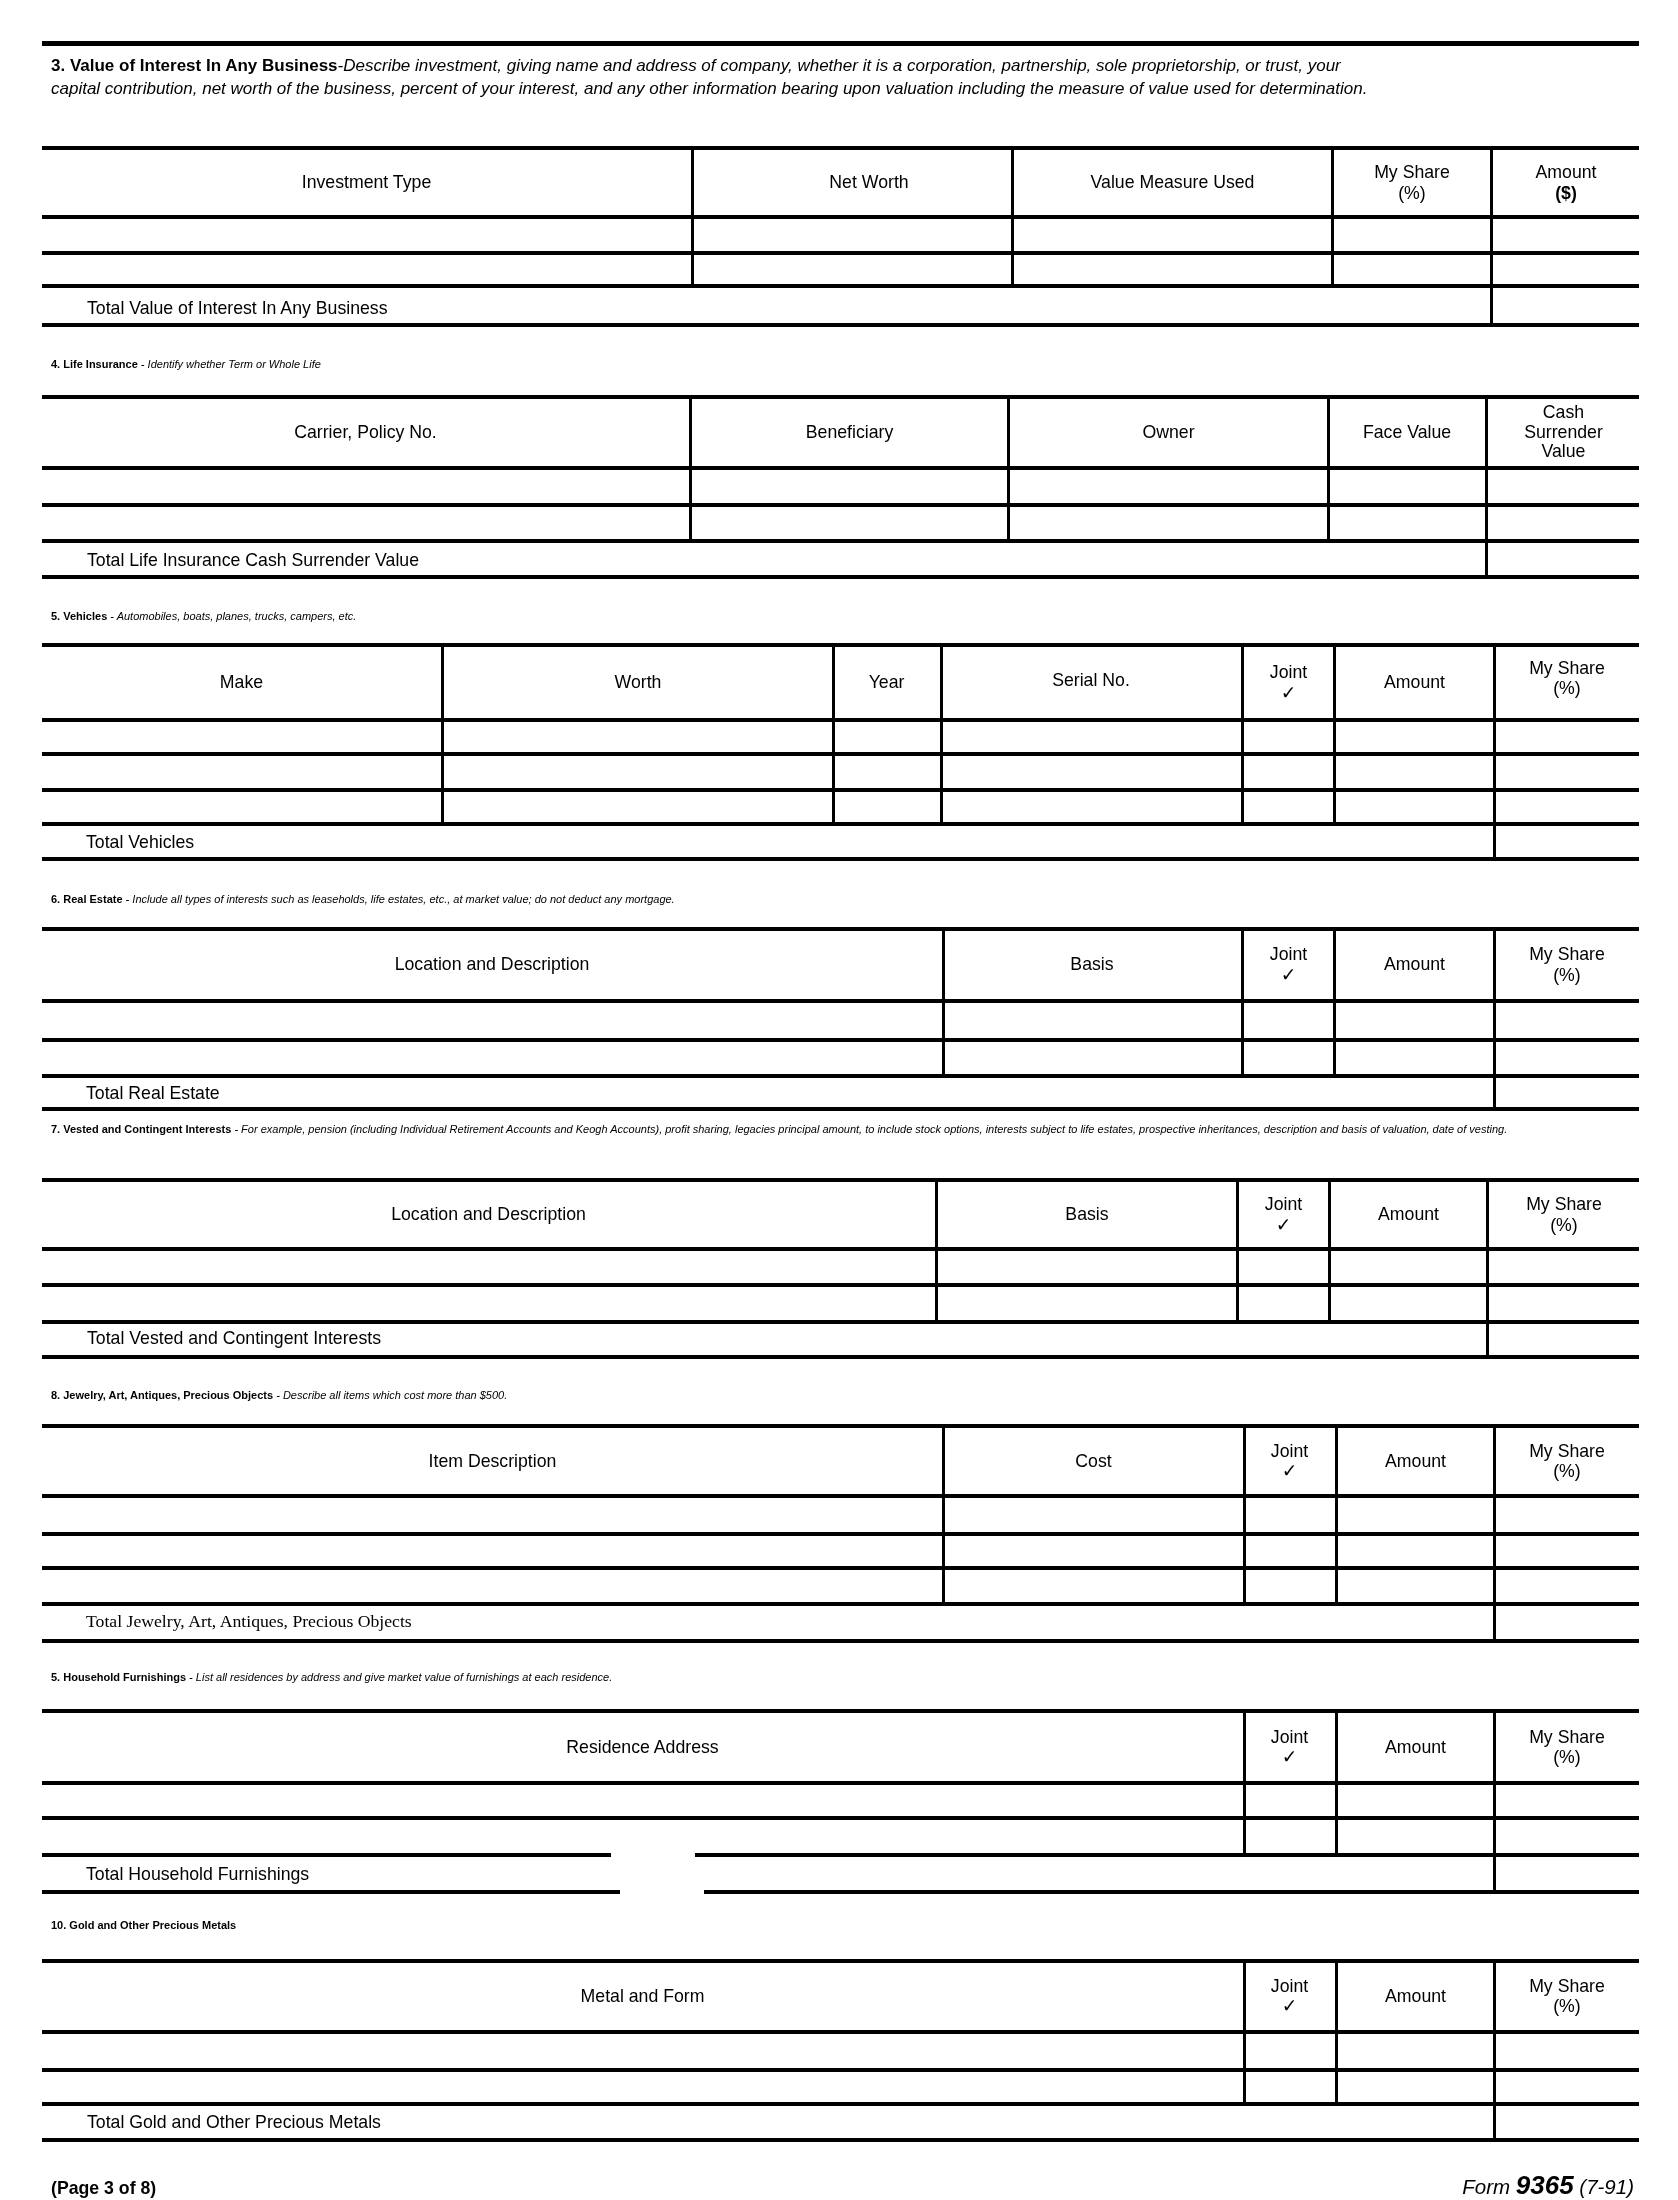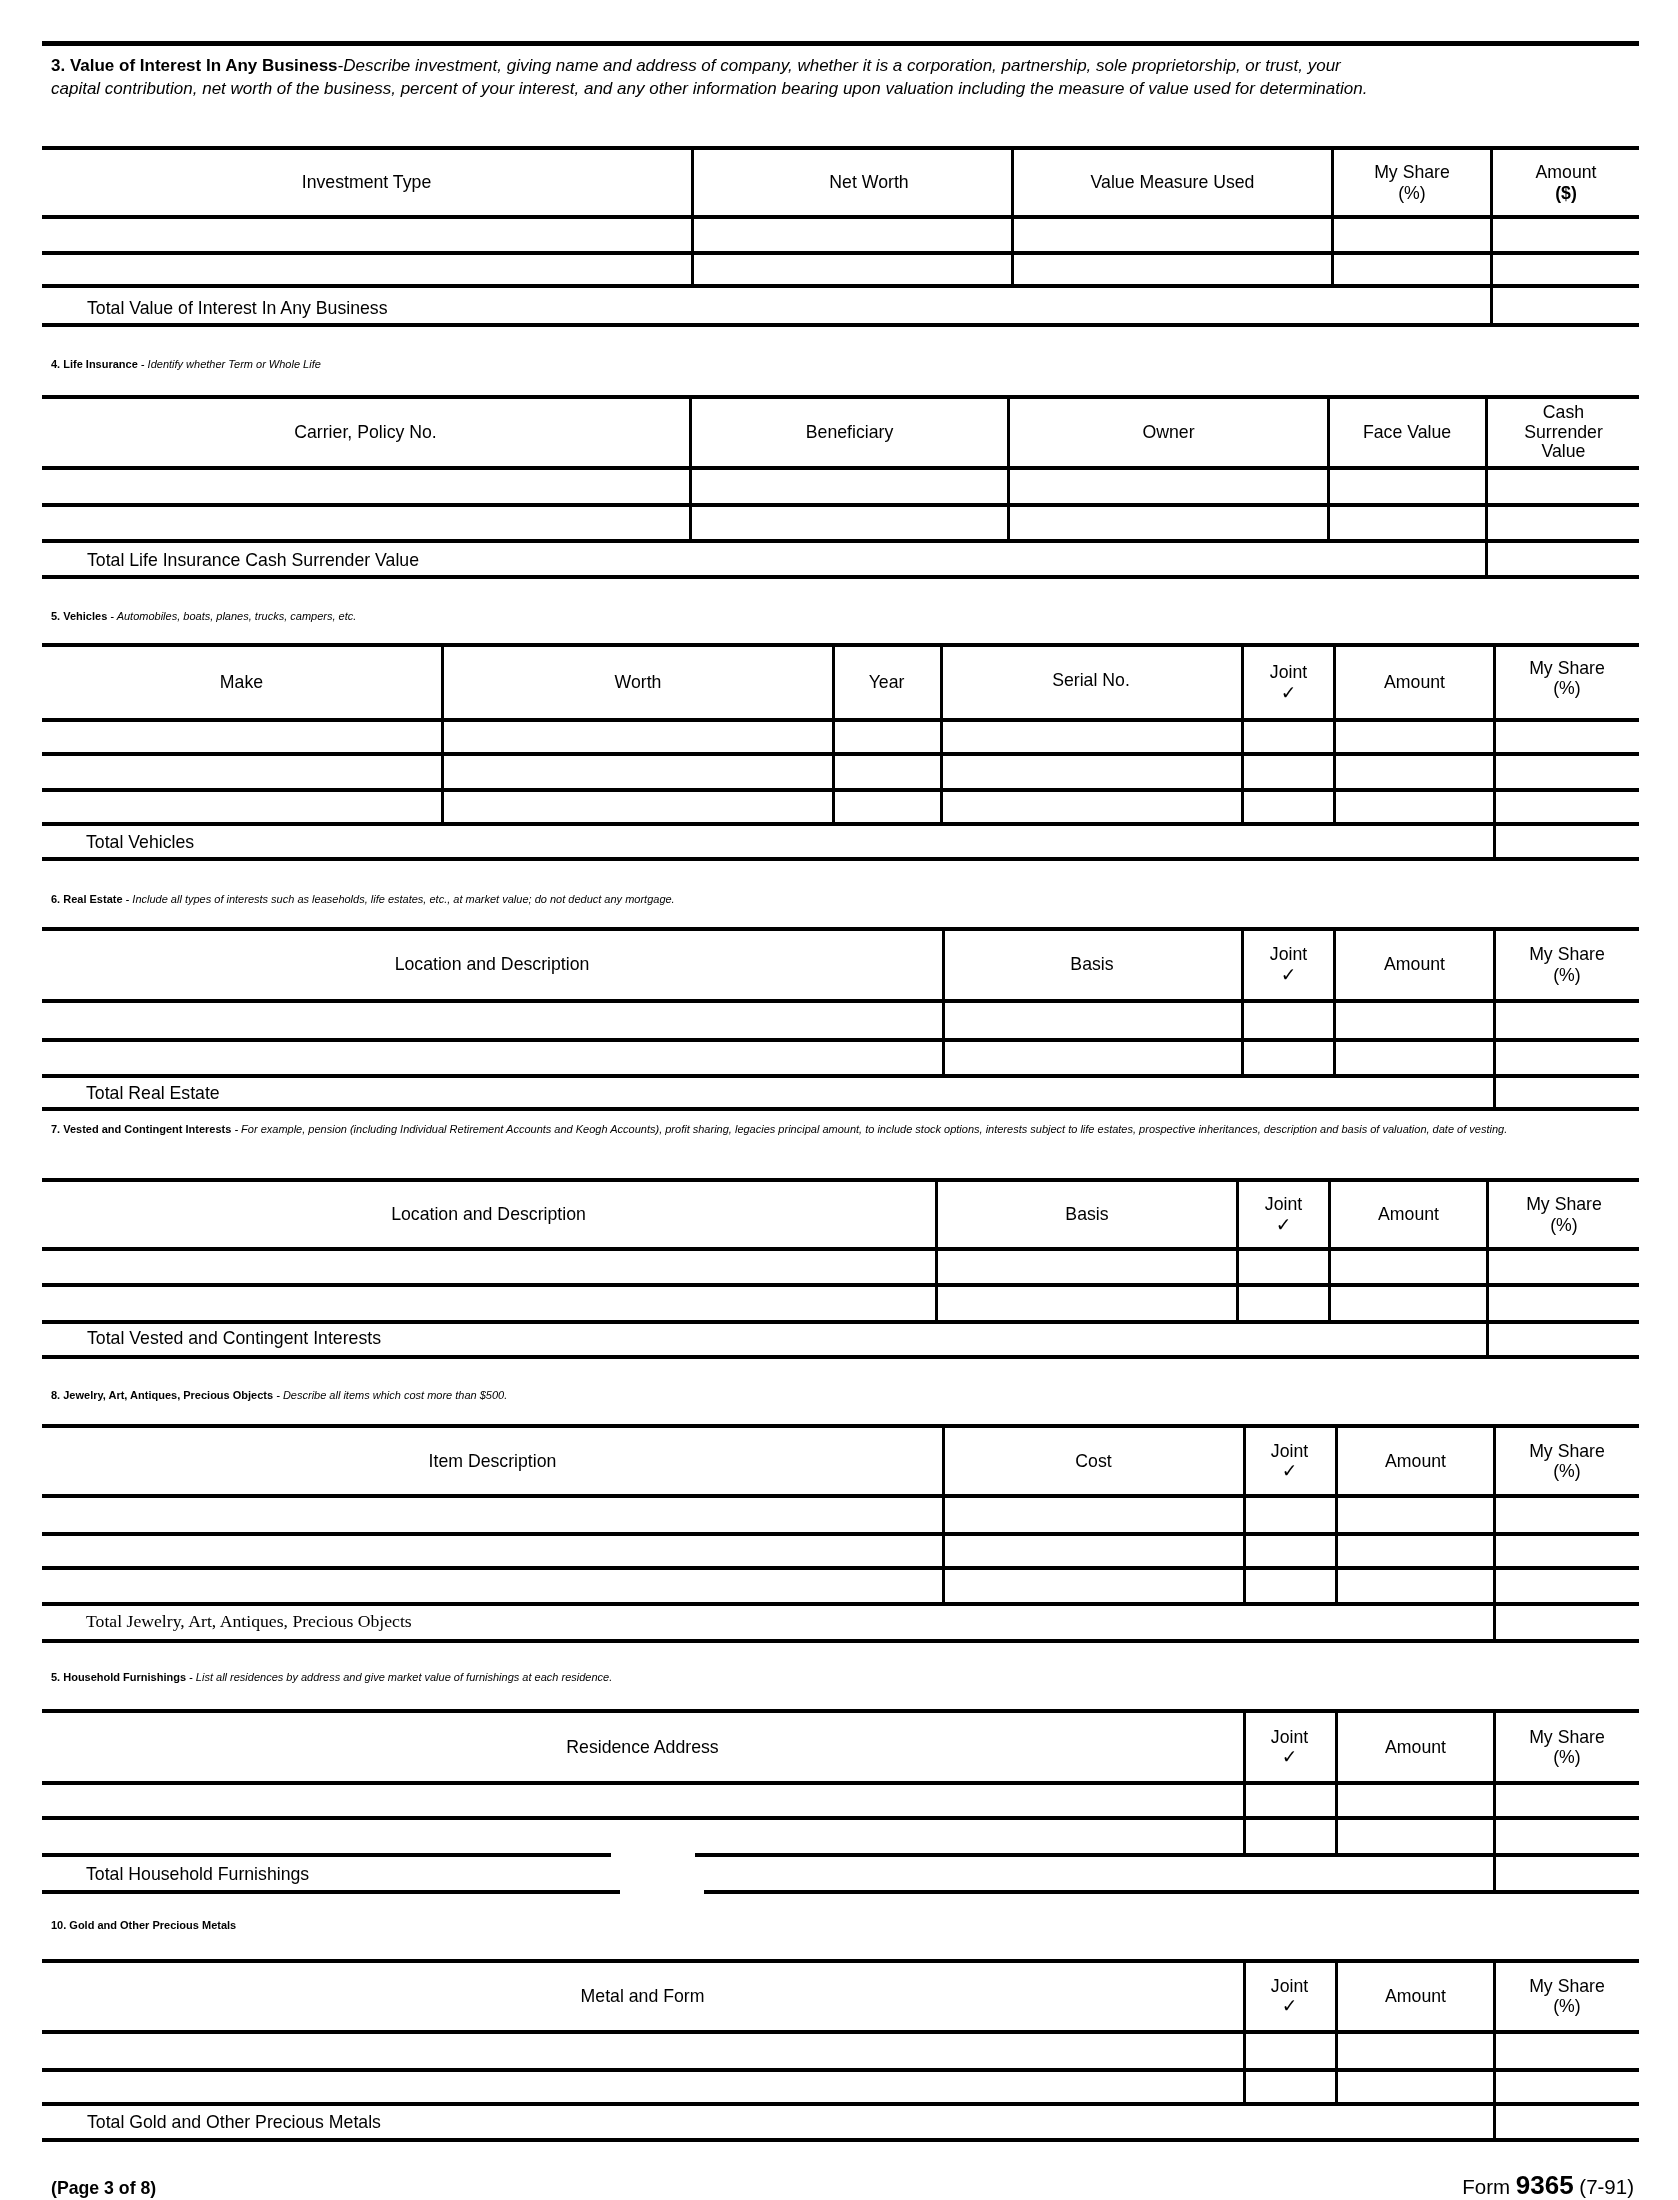--- a/index.html
+++ b/index.html
@@ -6,21 +6,21 @@
   body{width:1679px;height:2201px;position:relative;overflow:hidden;font-family:"Liberation Sans",sans-serif;color:#000;}
   .hr{position:absolute;background:#000;}
   .vr{position:absolute;background:#000;width:2.8px;}
   .sec-title{position:absolute;font-size:11px;line-height:24px;left:51px;width:1585px;}
   .sec-title b{font-weight:bold;}
   .sec-title i{font-style:italic;}
   .hdr{position:absolute;display:flex;align-items:center;justify-content:center;text-align:center;font-size:17.7px;line-height:20.5px;}
   .cell{position:absolute;}
   .total{position:absolute;font-size:17.7px;line-height:20.5px;}
   .footer-l{position:absolute;left:51px;top:2178px;font-size:17.7px;font-weight:bold;}
-  .footer-r{position:absolute;right:45px;top:2170px;font-size:20.5px;}
+  .footer-r{position:absolute;right:45px;top:2170px;font-size:20.5px;font-style:italic;}
   .footer-r .num{font-size:26px;font-weight:bold;}
 </style>
 </head>
 <body>
 
 <div id="form"></div>
 
 <div class="hr" style="left:42px;top:41px;width:1597px;height:4.7px;"></div>
 
 <div class="sec-title" style="top:54px;line-height:23px;font-size:17px;width:1324px;">

